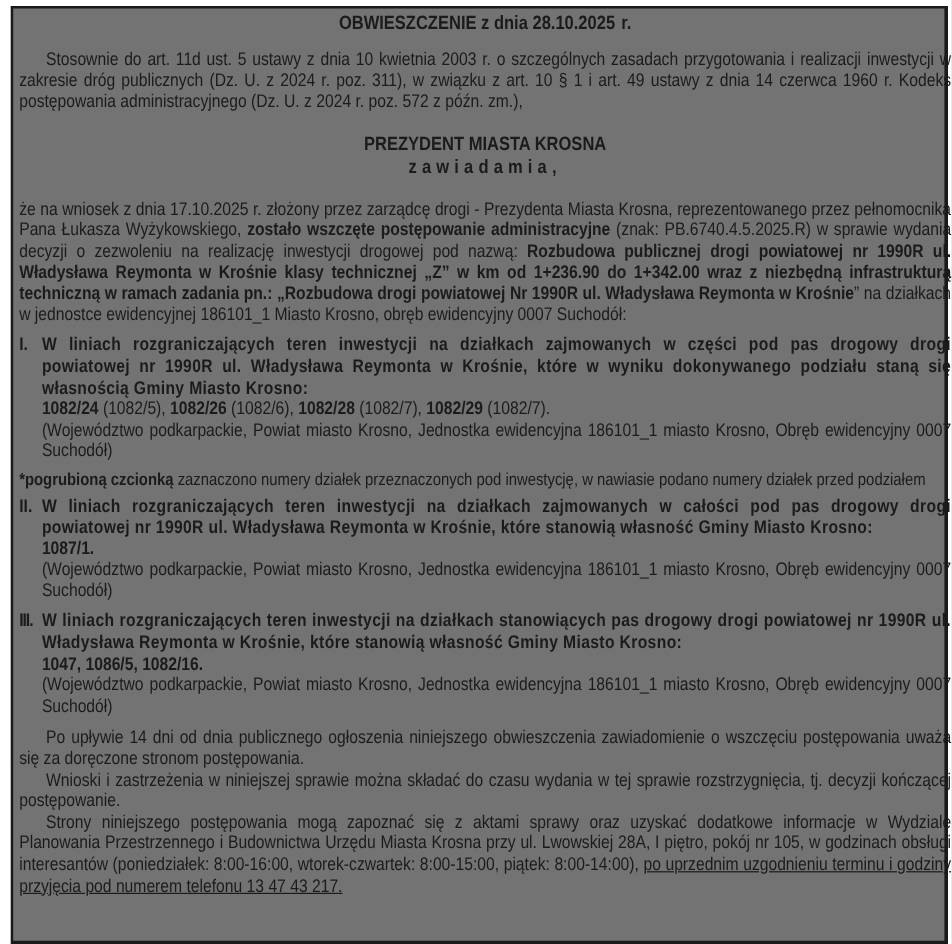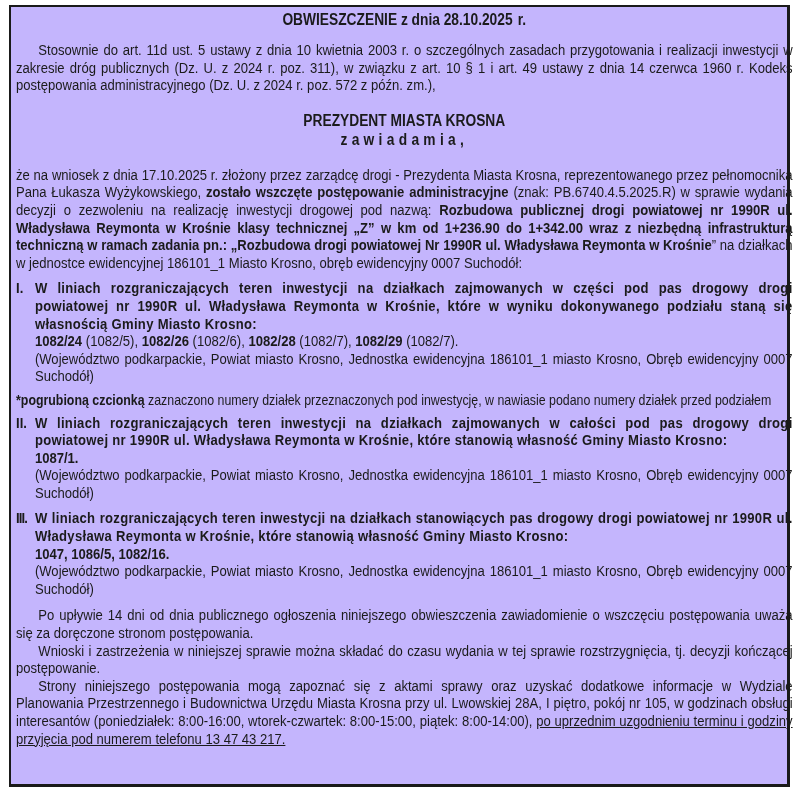--- a/index.html
+++ b/index.html
@@ -1,20 +1,20 @@
 <!DOCTYPE html>
 <html><head>
 <meta charset="utf-8">
 <style>
   html, body { margin: 0; padding: 0; background: #ffffff; }
   body { width: 793px; height: 787px; position: relative; overflow: hidden; }
   .frame {
     position: absolute; left: 9px; top: 5px; width: 776px; height: 777px;
     border: 2px solid #1a1a1a; border-right-width: 3px; border-bottom-width: 3px;
-    box-sizing: content-box; background: #c4b5fd;
+    box-sizing: content-box; background: #737373;
   }
   .scaler {
     position: absolute; left: 5px; top: 4px;
     width: 903px; 
     transform: scaleX(0.86); transform-origin: left top;
     font-family: "Liberation Sans", sans-serif;
     font-size: 15.2px; line-height: 17.6px; color: #1b1b1b;
   }
   p { margin: 0; text-align: justify; }
   .title { text-align: center; font-weight: bold; font-size: 16px; margin-top: 0px; line-height: 18px; }

